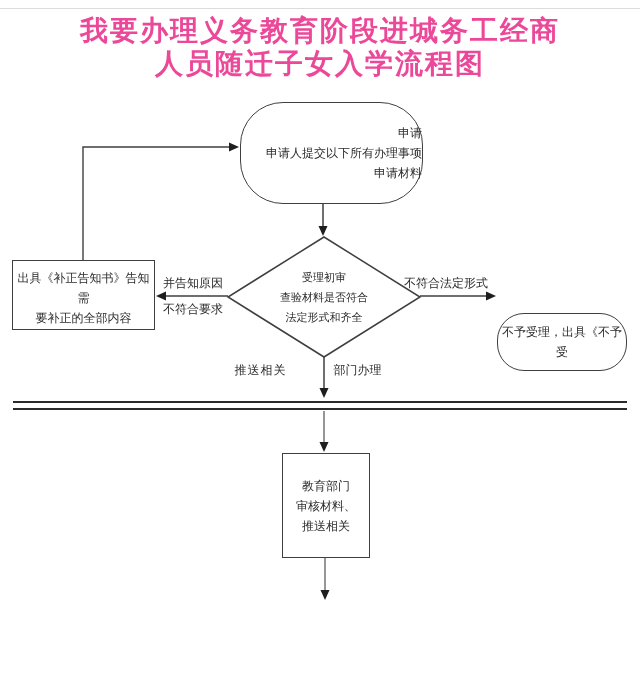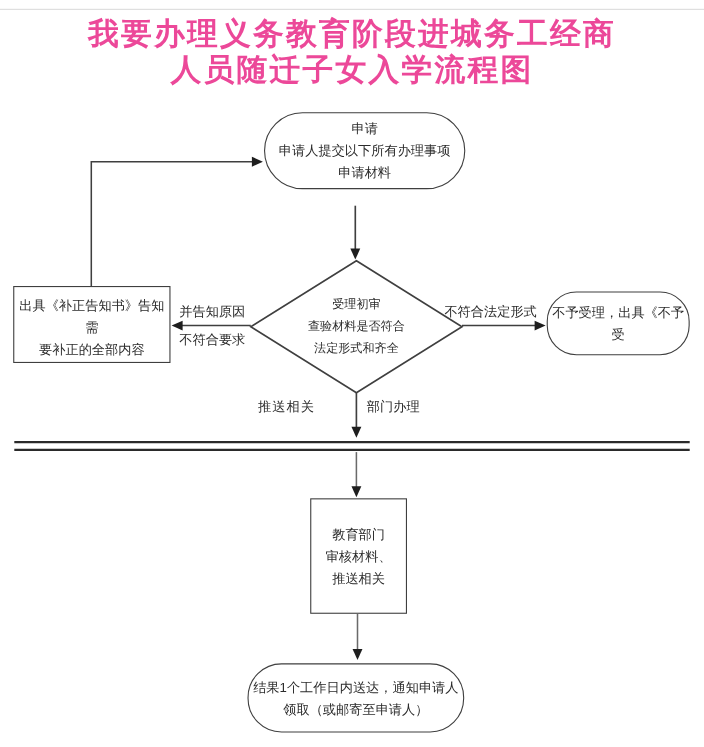--- a/index.html
+++ b/index.html
@@ -29,21 +29,21 @@
     position:absolute;
     background:#ffffff;
     border:1.5px solid #3f3f3f;
     box-sizing:border-box;
     display:flex;flex-direction:column;
     align-items:center;justify-content:center;
     font-size:12px;line-height:20px;
     text-align:center;
   }
   .node.oval{border-radius:43px;}
-  .node.pill-sm{border-radius:27px;}
+  .node.pill-sm{border-radius:27px;margin-top:48px;}
   .node.pill-lg{border-radius:31px;}
   .node.toptext{justify-content:flex-start;padding-top:7px;}
   .freetext{
     position:absolute;
     font-size:12px;line-height:15px;
     text-align:center;
     white-space:nowrap;
   }
   .diamond-text{
     position:absolute;left:229px;top:267px;width:190px;
@@ -84,21 +84,21 @@
 
     <line x1="324" y1="411" x2="324" y2="444" stroke="#6a6a6a" stroke-width="1.4"></line>
     <polygon points="324,452 319.5,442 328.5,442" fill="#1e1e1e"></polygon>
 
     <line x1="325" y1="558" x2="325" y2="591" stroke="#6a6a6a" stroke-width="1.4"></line>
     <polygon points="325,600 320.5,590 329.5,590" fill="#1e1e1e"></polygon>
 
     <polygon points="324,237 420,297 324,357 228,297" fill="#ffffff" stroke="#3f3f3f" stroke-width="1.5"></polygon>
   </svg>
 
-  <div class="node oval" style="left:240px;top:102px;width:183px;height:70px;">
+  <div class="node oval" style="left:240px;top:102px;width:183px;height:102px;align-items:flex-end;">
     <div>申请</div>
     <div>申请人提交以下所有办理事项</div>
     <div>申请材料</div>
   </div>
 
   <div class="diamond-text">
     <div>受理初审</div>
     <div>查验材料是否符合</div>
     <div>法定形式和齐全</div>
   </div>
@@ -111,24 +111,20 @@
   <div class="node pill-sm" style="left:497px;top:265px;width:130px;height:58px;">
     <div>不予受理，出具《不予受</div>
   </div>
 
   <div class="node" style="left:282px;top:453px;width:88px;height:105px;">
     <div>教育部门</div>
     <div>审核材料、</div>
     <div>推送相关</div>
   </div>
 
-  <div class="node pill-lg" style="left:225px;top:603px;width:197px;height:63px;">
-    <div>结果1个工作日内送达，通知申请人</div>
-    <div>领取（或邮寄至申请人）</div>
-  </div>
 
   <div class="freetext" style="left:160px;top:276px;width:66px;">并告知原因</div>
   <div class="freetext" style="left:160px;top:302px;width:66px;">不符合要求</div>
   <div class="freetext" style="left:404px;top:276px;width:84px;">不符合法定形式</div>
   <div class="freetext" style="left:228px;top:363px;width:65px;letter-spacing:1px;">推送相关</div>
   <div class="freetext" style="left:330px;top:363px;width:55px;">部门办理</div>
 
 </div>
 
 </body></html>

